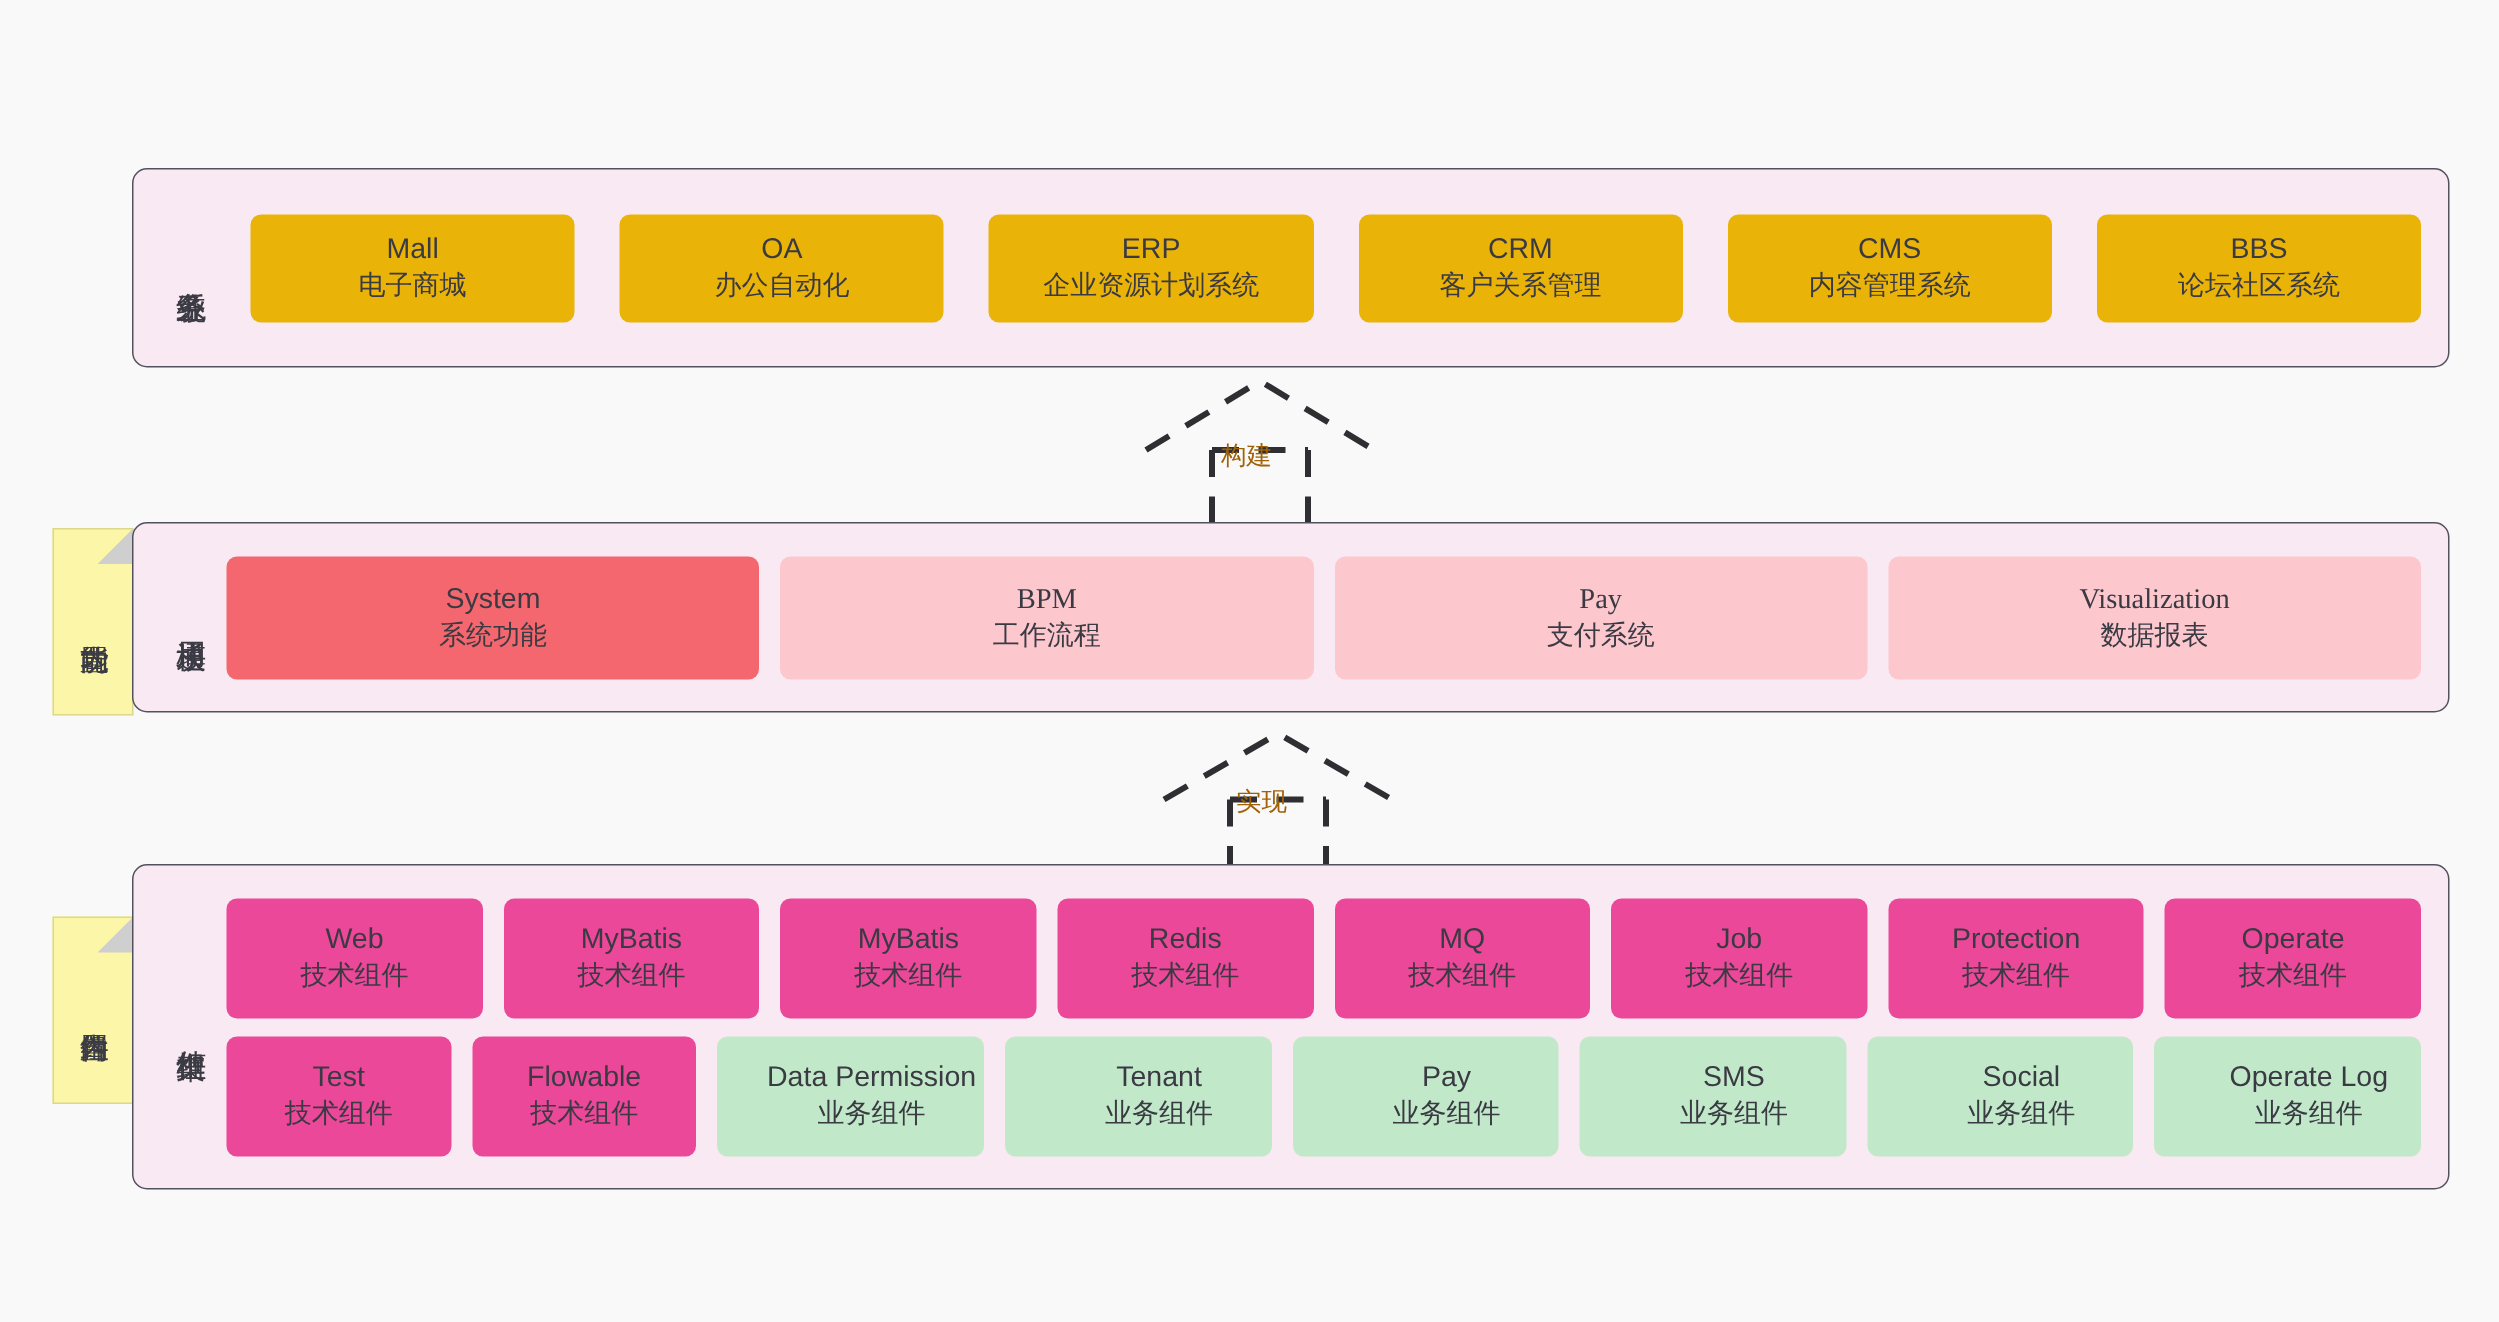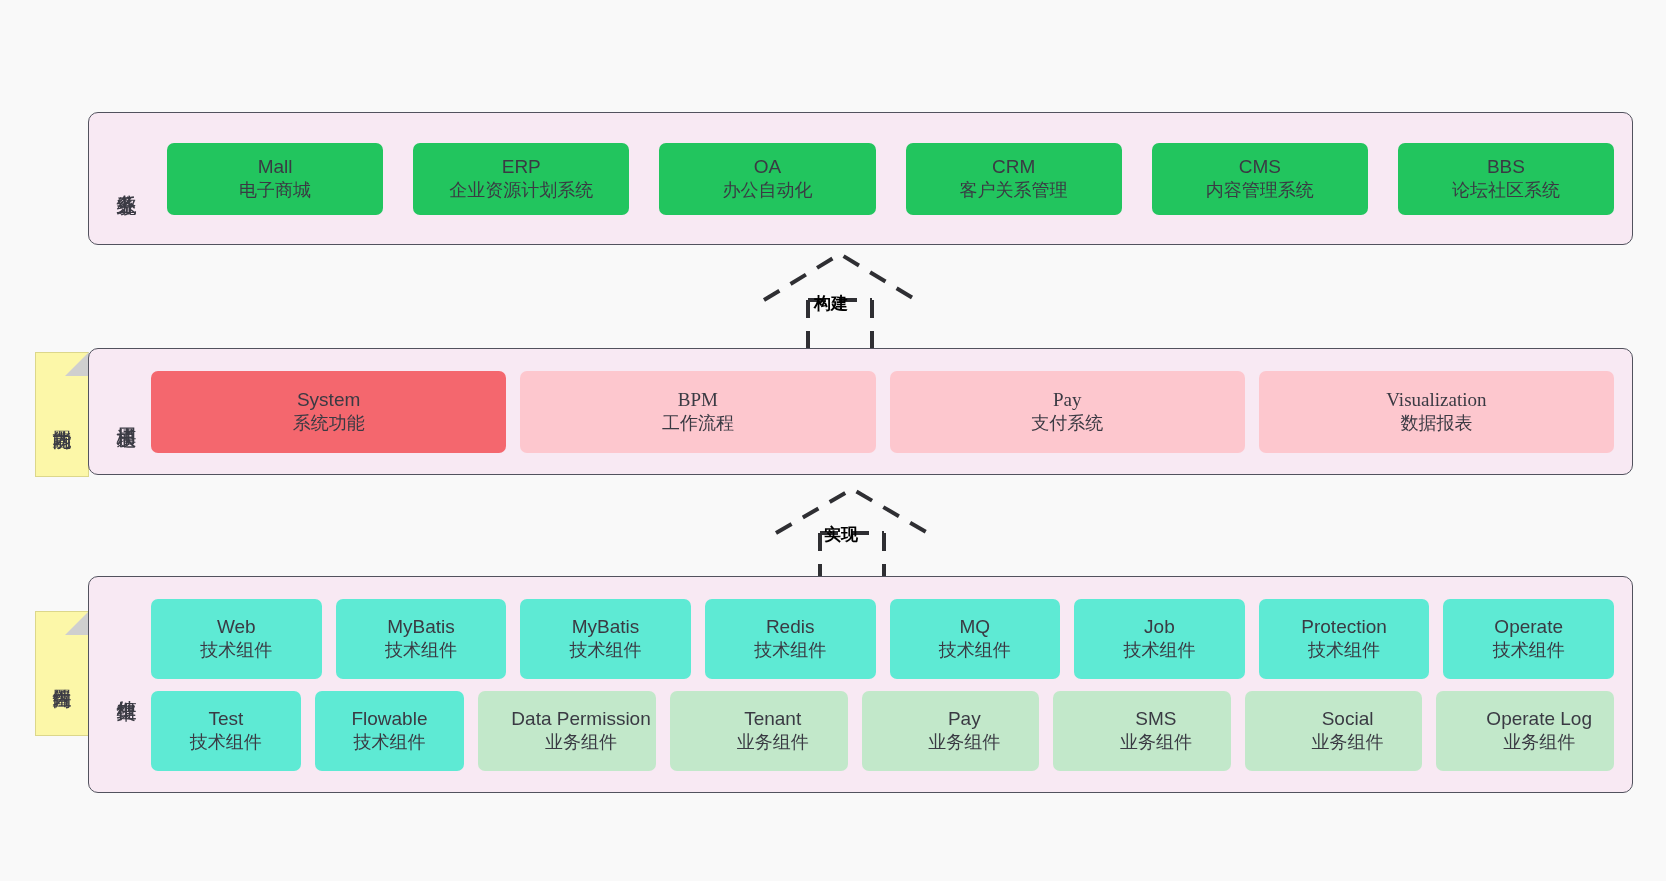--- a/index.html
+++ b/index.html
@@ -72,24 +72,24 @@
     align-items:center;
     justify-content:center;
     text-align:center;
     line-height:1.32;
     color:#3a3a43;
     box-sizing:border-box;
     padding:6px 4px;
   }
   .card .t1{font-size:19px;}
   .card .t2{font-size:18px;}
-  .c-blue{background:#22c55e;margin-left:16px;}
+  .c-blue{background:#eab308;margin-left:16px;}
   .c-red{background:#f4676e;}
   .c-pink{background:#fdc7ce;font-family:Liberation Serif, serif;}
-  .c-green{background:#5eead4;}
+  .c-green{background:#ec4899;}
   .c-lgreen{background:#c2e8ca;padding-left:32px;}
 
   
   #band-business{left:88px;top:112px;width:1545px;height:133px;}
   #band-business .card{height:72px;}
   #band-modules{left:88px;top:348px;width:1545px;height:127px;}
   #band-modules .card{height:82px;}
   #band-framework{left:88px;top:576px;width:1545px;height:217px;}
   #band-framework .card{height:80px;}
 
@@ -121,25 +121,24 @@
   }
   #note-functions{left:35px;top:352px;height:125px;}
   #note-components{left:35px;top:611px;height:125px;}
 
   
   .arrow{position:absolute;}
   .arrow svg{display:block;overflow:visible;}
   .arrow .alabel{
     position:absolute;
     font-size:17px;
-    color:#000000;
+    color:#a16207;
     background:transparent;
     white-space:nowrap;
     user-select:none;
-    font-weight:bold;
   }
   #arrow-build{left:750px;top:252px;width:180px;height:102px;}
   #arrow-build .alabel{left:64px;top:40px;}
   #arrow-impl{left:762px;top:487px;width:180px;height:94px;}
   #arrow-impl .alabel{left:62px;top:36px;}
 </style>
 </head>
 <body>
 
 <div id="stage">
@@ -147,26 +146,26 @@
   <div class="band" id="band-business">
     <div class="band-title">业务系统</div>
     <div class="band-body">
       <div class="rows">
         <div class="row">
           <div class="card c-blue">
             <span class="t1">Mall</span>
             <span class="t2">电子商城</span>
           </div>
           <div class="card c-blue">
+            <span class="t1">OA</span>
+            <span class="t2">办公自动化</span>
+          </div>
+          <div class="card c-blue">
             <span class="t1">ERP</span>
             <span class="t2">企业资源计划系统</span>
-          </div>
-          <div class="card c-blue">
-            <span class="t1">OA</span>
-            <span class="t2">办公自动化</span>
           </div>
           <div class="card c-blue">
             <span class="t1">CRM</span>
             <span class="t2">客户关系管理</span>
           </div>
           <div class="card c-blue">
             <span class="t1">CMS</span>
             <span class="t2">内容管理系统</span>
           </div>
           <div class="card c-blue">

